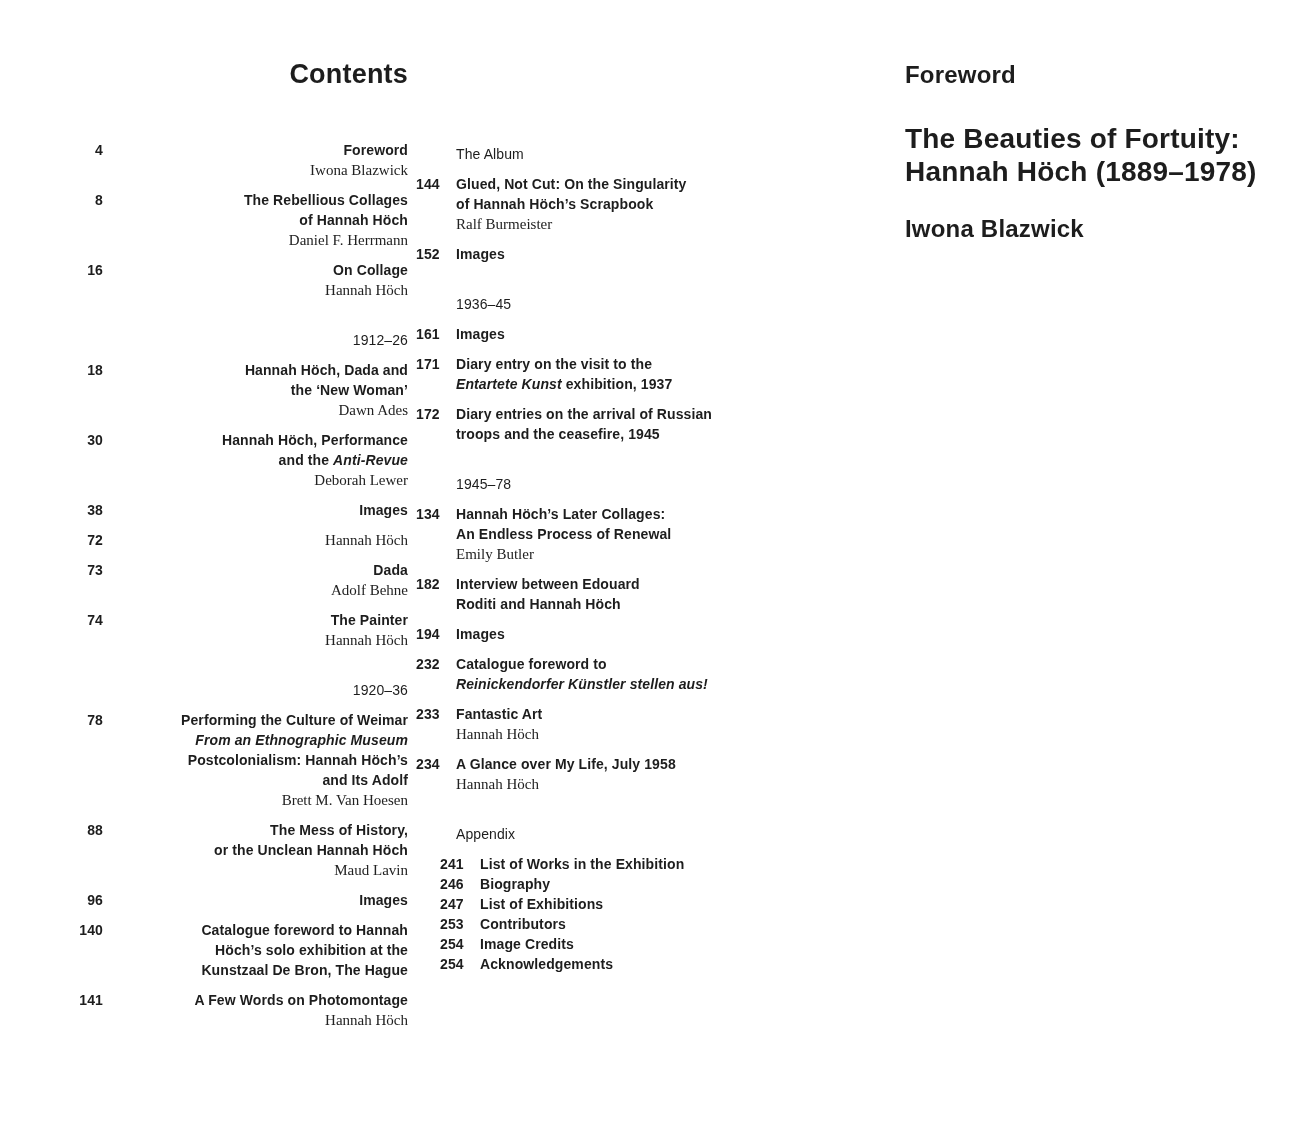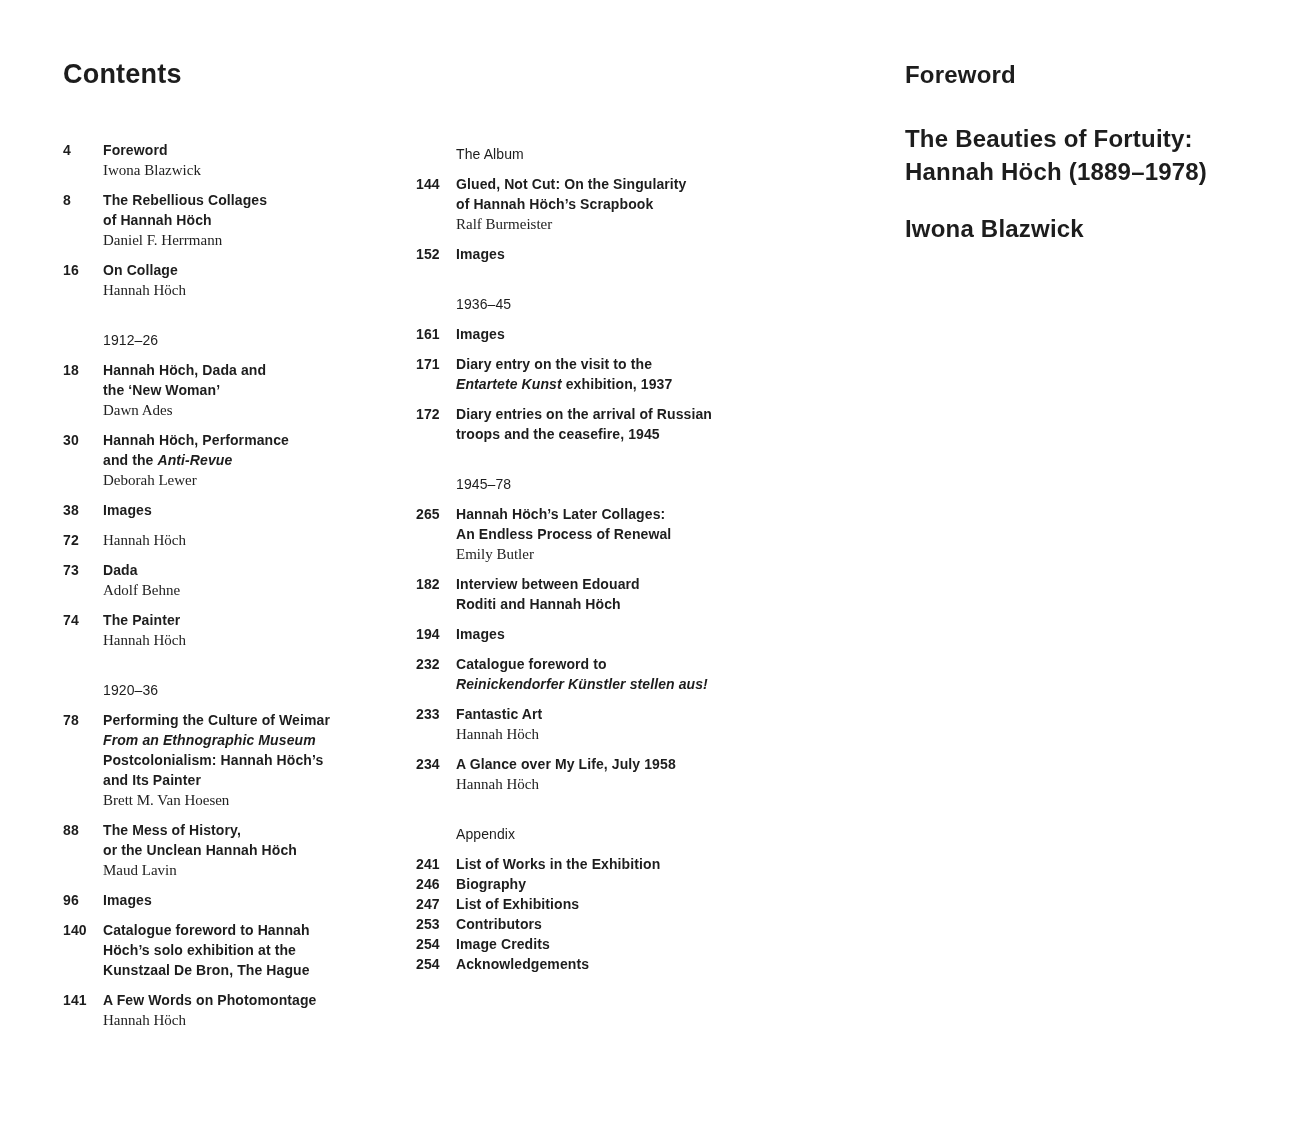--- a/index.html
+++ b/index.html
@@ -6,39 +6,39 @@
   * { margin: 0; padding: 0; box-sizing: border-box; }
   html, body { background: #ffffff; }
   body {
     width: 1290px; height: 1124px;
     position: relative; overflow: hidden;
     font-family: "Liberation Sans", sans-serif;
     color: #1a1a1a;
     -webkit-font-smoothing: antialiased;
   }
   .col { position: absolute; top: 60px; }
-  .col-left  { left: 63px;  width: 345px; }
+  .col-left  { left: 63px;  width: 345px; text-align: right; }
   .col-mid   { left: 416px; width: 390px; }
   .col-right { left: 905px; width: 380px; }
 
   .contents-heading {
     font-size: 27px; line-height: 28px; font-weight: 700;
     letter-spacing: 0.2px; margin-bottom: 52px; color: #1d1d1d;
   }
   .toc-mid { padding-top: 84px; }
 
   .section-label {
     font-weight: 400; font-size: 14px; line-height: 20px;
     margin: 30px 0 10px 40px; letter-spacing: 0.1px; color: #1d1d1d;
     white-space: nowrap;
   }
   .toc > .group:first-child > .section-label { margin-top: 0; }
 
   .entry { display: flex; margin-bottom: 10px; }
-  .group.compact .entry { margin-bottom: 0; }
+  .group.compact .entry { margin-bottom: 0; margin-left: 24px; }
 
   .num {
     flex: none; width: 40px;
     font-weight: 700; font-size: 14px; line-height: 20px;
     letter-spacing: 0.1px; color: #1d1d1d;
   }
   .body { flex: 1; }
   .line {
     font-weight: 700; font-size: 14px; line-height: 20px;
     letter-spacing: 0.1px; color: #1d1d1d; white-space: nowrap;
@@ -48,21 +48,21 @@
     font-family: "Liberation Serif", serif;
     font-weight: 400; font-size: 15px; line-height: 20px;
     color: #222222; white-space: nowrap;
   }
 
   .fw-heading {
     font-size: 24px; line-height: 30px; font-weight: 700;
     letter-spacing: 0.2px; margin-bottom: 32px; color: #1d1d1d;
   }
   .fw-title {
-    font-size: 24px; line-height: 33px; font-weight: 700;
+    font-size: 28px; line-height: 33px; font-weight: 700;
     letter-spacing: 0.2px; margin-bottom: 26px; color: #1d1d1d;
     white-space: nowrap;
   }
   .fw-author {
     font-size: 24px; line-height: 30px; font-weight: 700;
     letter-spacing: 0.2px; color: #1d1d1d; white-space: nowrap;
   }
 </style>
 </head>
 <body>
@@ -142,21 +142,21 @@
           </div>
         </div>
         <div class="group">
           <div class="section-label">1920–36</div>
           <div class="entry">
             <div class="num">78</div>
             <div class="body">
               <div class="line"><span class="seg">Performing the Culture of Weimar</span></div>
               <div class="line"><span class="seg it">From an Ethnographic Museum</span></div>
               <div class="line"><span class="seg">Postcolonialism: Hannah Höch’s</span></div>
-              <div class="line"><span class="seg">and Its Painter</span></div>
+              <div class="line"><span class="seg">and Its Adolf</span></div>
               <div class="author">Brett M. Van Hoesen</div>
             </div>
           </div>
           <div class="entry">
             <div class="num">88</div>
             <div class="body">
               <div class="line"><span class="seg">The Mess of History,</span></div>
               <div class="line"><span class="seg">or the Unclean Hannah Höch</span></div>
               <div class="author">Maud Lavin</div>
             </div>
@@ -224,21 +224,21 @@
             <div class="num">172</div>
             <div class="body">
               <div class="line"><span class="seg">Diary entries on the arrival of Russian</span></div>
               <div class="line"><span class="seg">troops and the ceasefire, 1945</span></div>
             </div>
           </div>
         </div>
         <div class="group">
           <div class="section-label">1945–78</div>
           <div class="entry">
-            <div class="num">265</div>
+            <div class="num">134</div>
             <div class="body">
               <div class="line"><span class="seg">Hannah Höch’s Later Collages:</span></div>
               <div class="line"><span class="seg">An Endless Process of Renewal</span></div>
               <div class="author">Emily Butler</div>
             </div>
           </div>
           <div class="entry">
             <div class="num">182</div>
             <div class="body">
               <div class="line"><span class="seg">Interview between Edouard</span></div>

